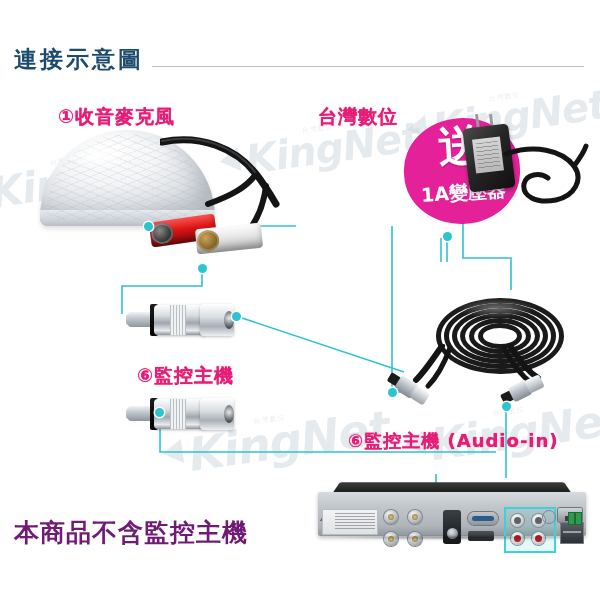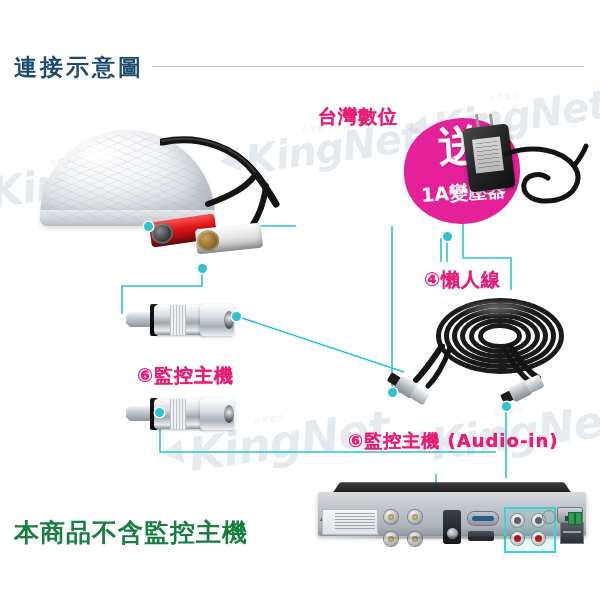--- a/index.html
+++ b/index.html
@@ -31,21 +31,21 @@
     width:0;height:0;
     border-top:12px solid transparent;
     border-bottom:12px solid transparent;
     border-right:20px solid #ccd6de;
   }
 
   
   #title{
     position:absolute;left:14px;top:44px;
     font-size:23px;font-weight:bold;color:#1d4b6e;
-    letter-spacing:3px;white-space:nowrap;margin-top:8px;
+    letter-spacing:3px;white-space:nowrap;
   }
   #title-rule{
     position:absolute;left:152px;top:66px;width:432px;height:1px;
     background:#b9c3c9;
   }
 
   
   .lbl{
     position:absolute;
     color:#e51d74;
@@ -57,21 +57,21 @@
   }
   #lbl1{left:58px;top:104px;}
   #lbl2{left:318px;top:104px;}
   #lbl3{left:137px;top:363px;}
   #lbl4{left:424px;top:267px;}
   #lbl6{left:348px;top:429px;font-size:18px;}
 
   
   #disclaimer{
     position:absolute;left:14px;top:516px;
-    font-size:25px;font-weight:bold;color:#15803d;
+    font-size:25px;font-weight:bold;color:#701a75;
     letter-spacing:1px;white-space:nowrap;
   }
 
   
   #wires{position:absolute;left:0;top:0;width:600px;height:600px;}
 
   
   #mic{position:absolute;left:40px;top:130px;width:180px;height:110px;}
   #mic .dome{
     position:absolute;left:0;top:0;width:175px;height:96px;
@@ -377,23 +377,23 @@
       <path d="M441,238 L441,262"></path>
 
       <path d="M447,236 L447,262"></path>
 
       <path d="M506,406 L506,478"></path>
 
       <path d="M436,474 L436,498"></path>
     </g>
   </svg>
 
+  <div class="lbl" id="lbl1">①收音麥克風</div>
   <div class="lbl" id="lbl2">台灣數位</div>
   <div class="lbl" id="lbl3">⑥監控主機</div>
-  <div class="lbl" id="lbl4">④懶人線</div>
   <div class="lbl" id="lbl6">⑥監控主機 (Audio-in)</div>
 
   <div id="mic">
     <div class="dome"></div>
     <div class="texture"></div>
     <div class="glint"></div>
   </div>
 
   <svg id="miccable" viewBox="0 0 150 115">
     <path d="M2,12 C40,4 76,18 96,44 C104,54 110,64 116,74" stroke="#141414" stroke-width="7" fill="none" stroke-linecap="round"></path>

